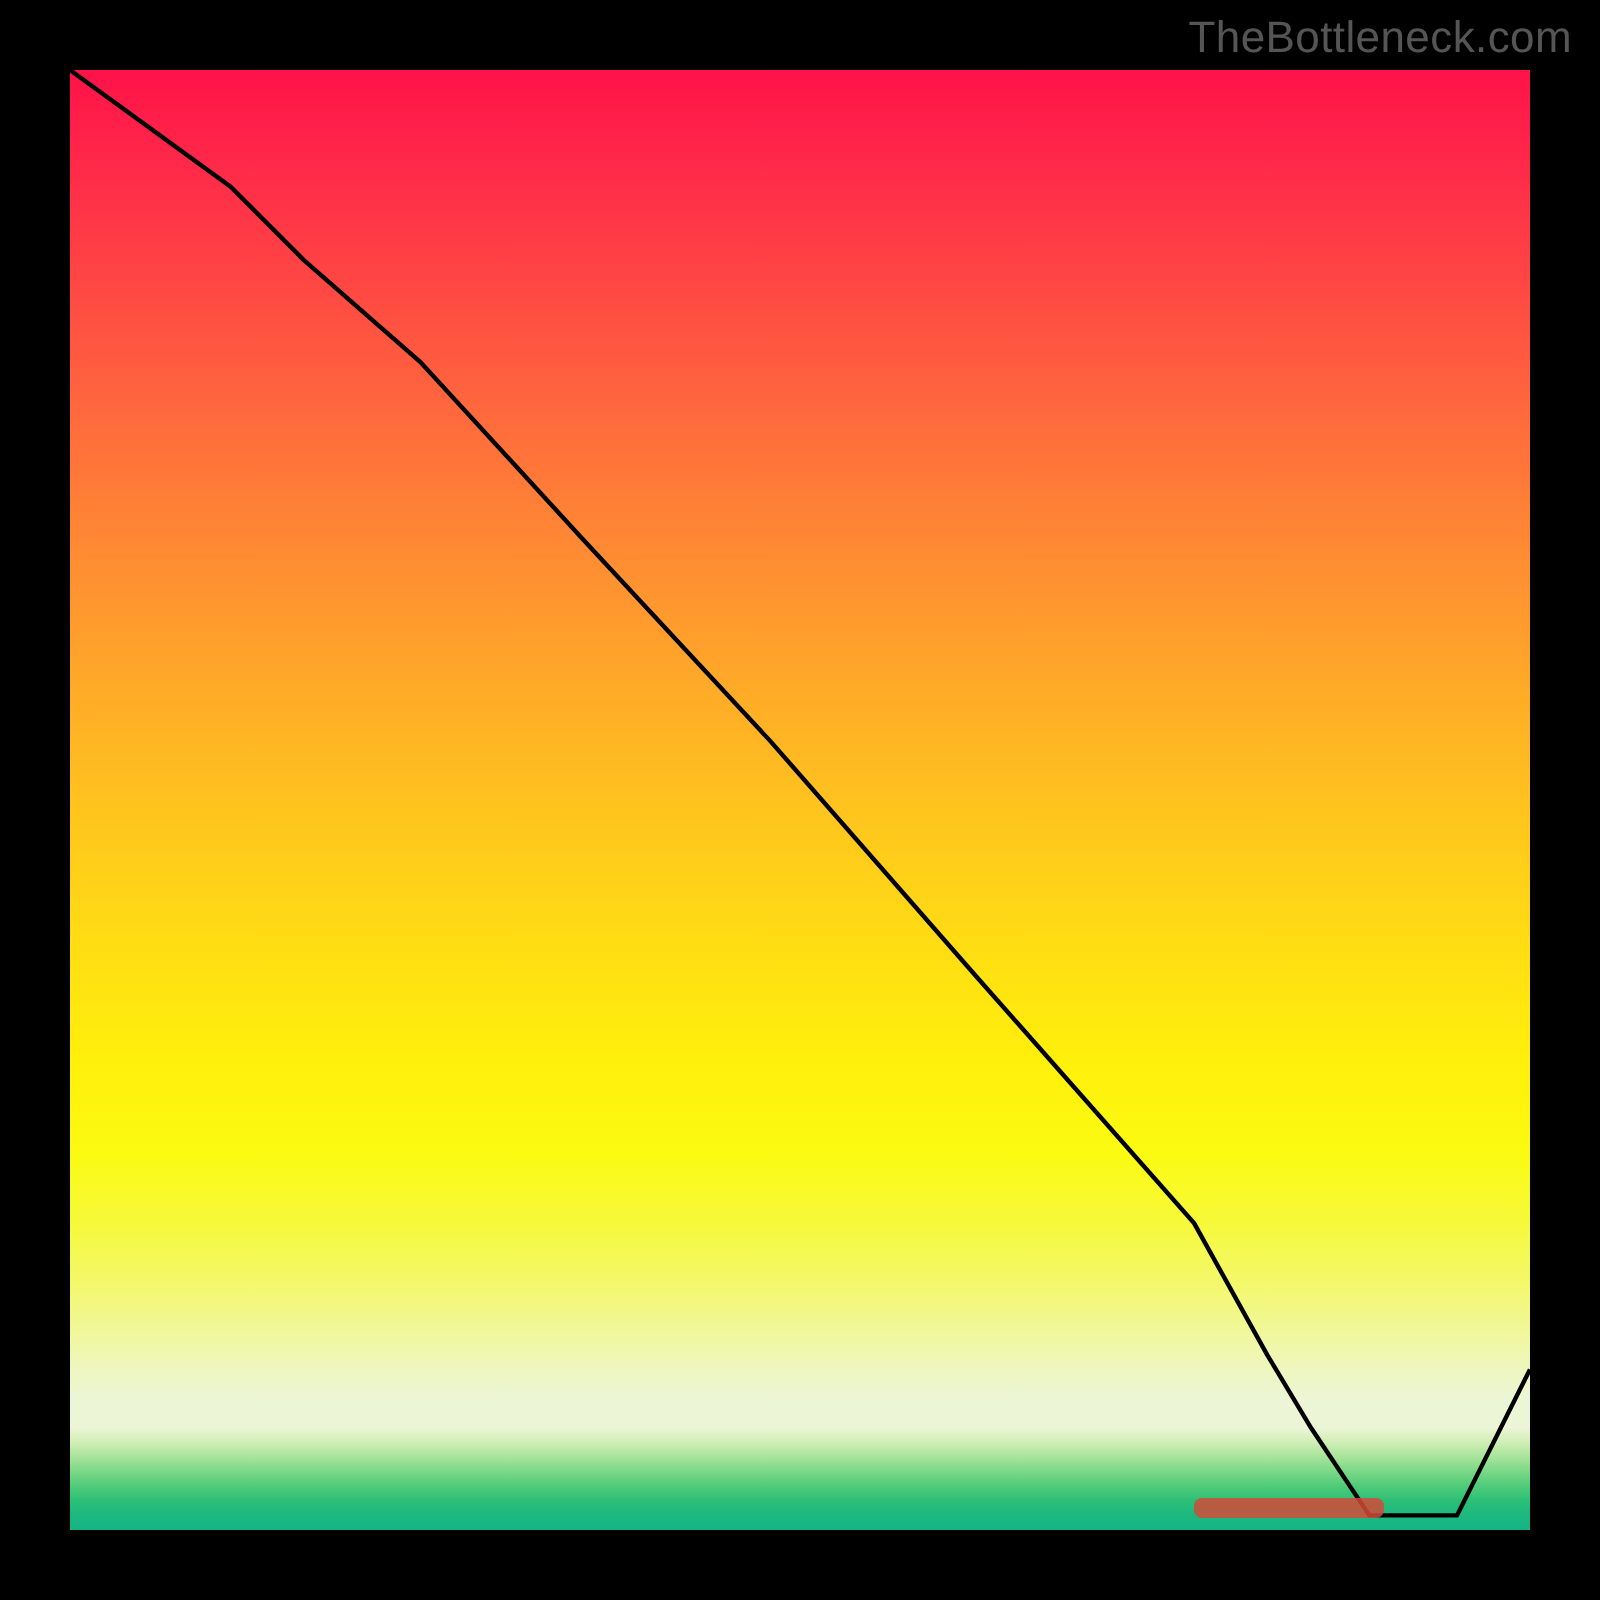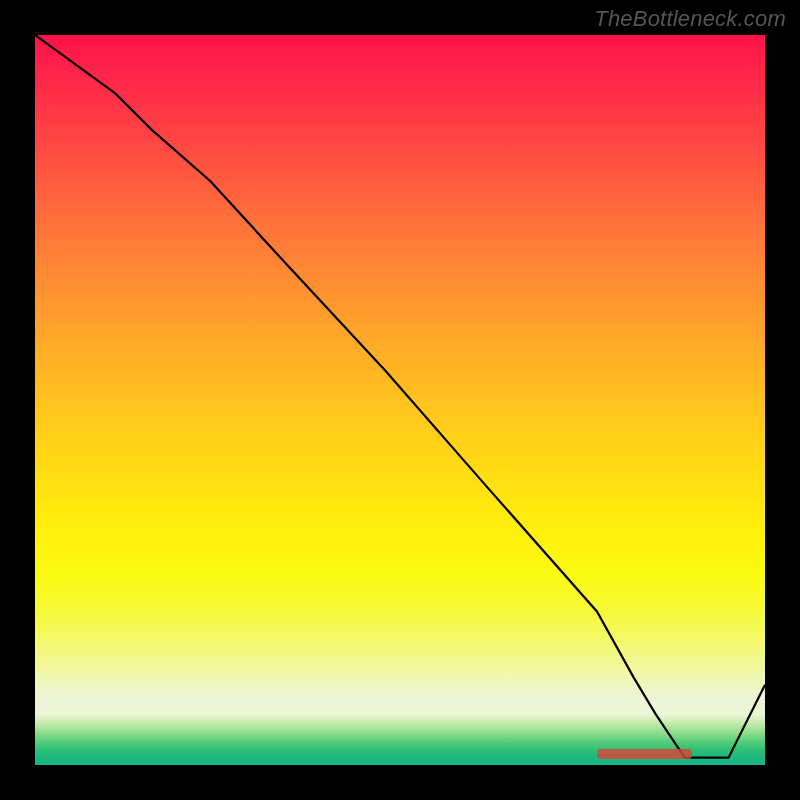--- a/index.html
+++ b/index.html
@@ -12,21 +12,20 @@
   }
   .watermark {
     position: absolute;
     top: 6px;
     right: 14px;
     font-family: Arial, sans-serif;
     font-size: 22px;
     color: #555;
     letter-spacing: 0.2px;
     z-index: 5;
-    font-style: italic;
   }
   .plot {
     position: absolute;
     left: 35px;
     top: 35px;
     width: 730px;
     height: 730px;
     overflow: hidden;
   }
   .gradient-bg {

